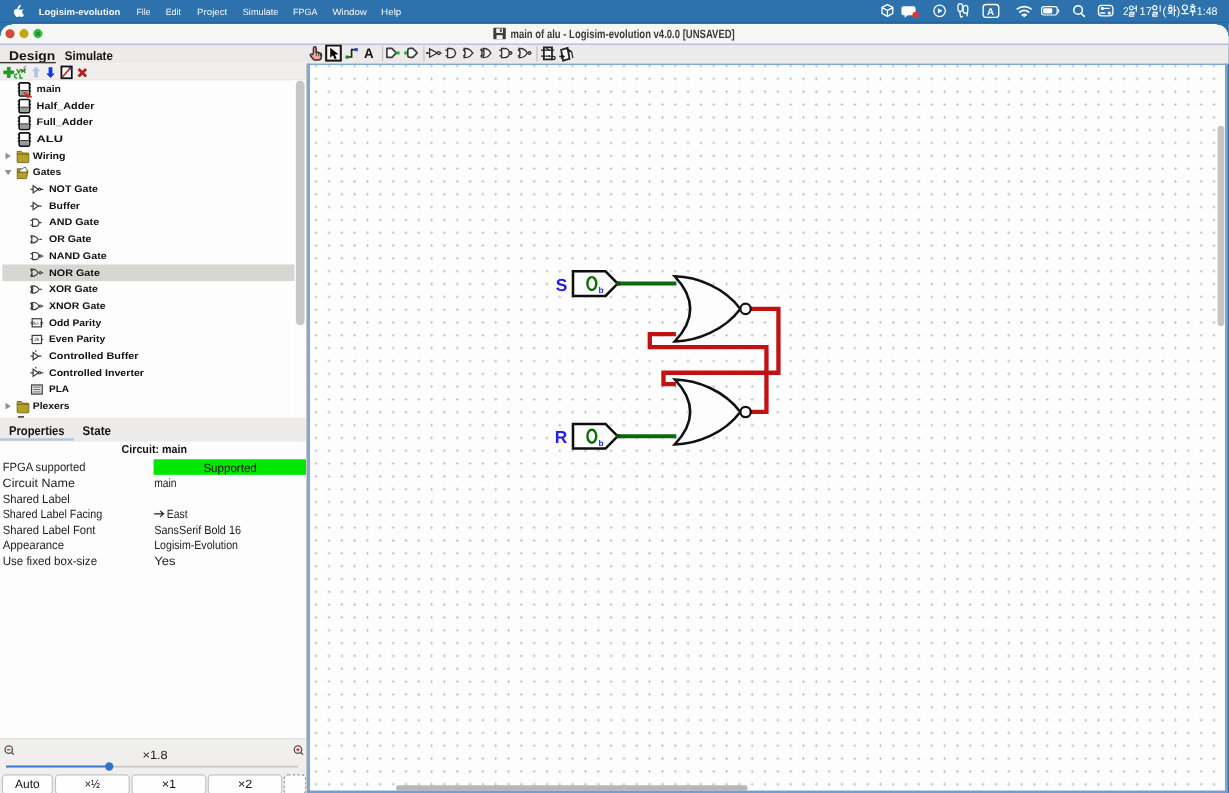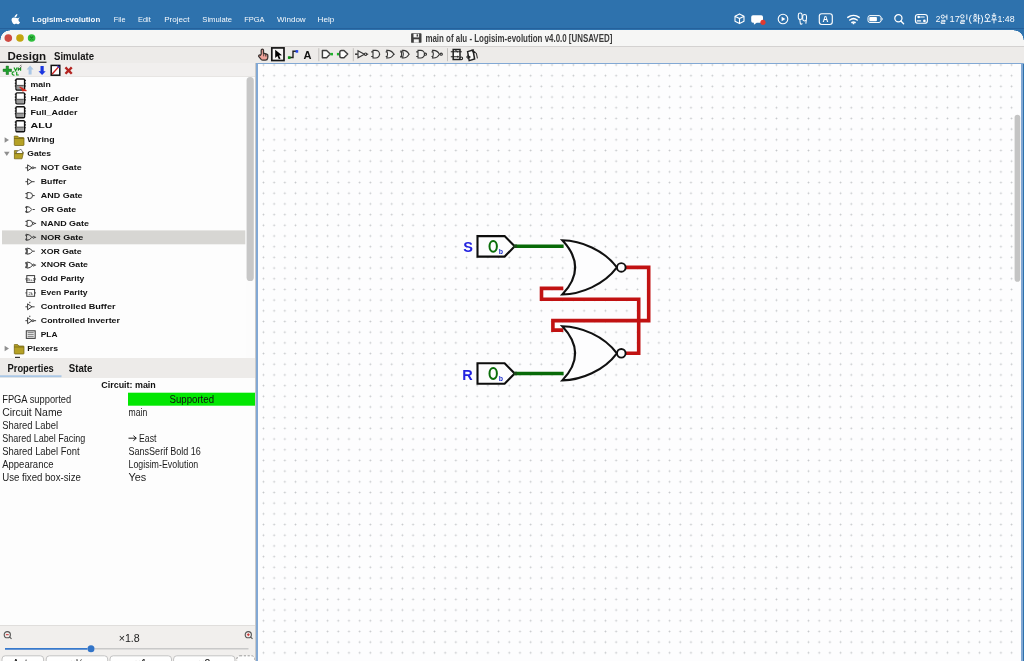--- a/index.html
+++ b/index.html
@@ -1,16 +1,16 @@
 <!DOCTYPE html>
 <html><head><meta charset="utf-8">
 <style>
 *{margin:0;padding:0;box-sizing:border-box}
 html,body{width:1024px;height:661px;overflow:hidden;background:#2e72ad;font-family:"Liberation Sans",sans-serif}
-#page{position:absolute;left:0;top:10px;width:1024px;height:618px}
+#page{position:absolute;left:0;top:0;width:1024px;height:618px}
 .abs{position:absolute}
 svg{display:block}
 svg text{font-family:"Liberation Sans",sans-serif}
 </style></head><body>
 <div id="page">
 <svg class="abs" style="left:0;top:0" width="1024" height="19" viewBox="0 0 1024 19">
 <rect x="0" y="0" width="1024" height="19" fill="#2e72ad"></rect>
       <rect x="0" y="18" width="1024" height="1" fill="#25619c"></rect>
 <g transform="translate(15.7,9) scale(0.92) translate(-15.7,-9)">
         <path d="M15.1 5.2 C15.9 4.3 16.6 3.6 17.5 3.6 C17.6 4.6 17.2 5.5 16.6 6.2 C16 6.9 15.2 7.4 14.4 7.3 C14.3 6.4 14.7 5.8 15.1 5.2 Z" fill="#fff"></path>

